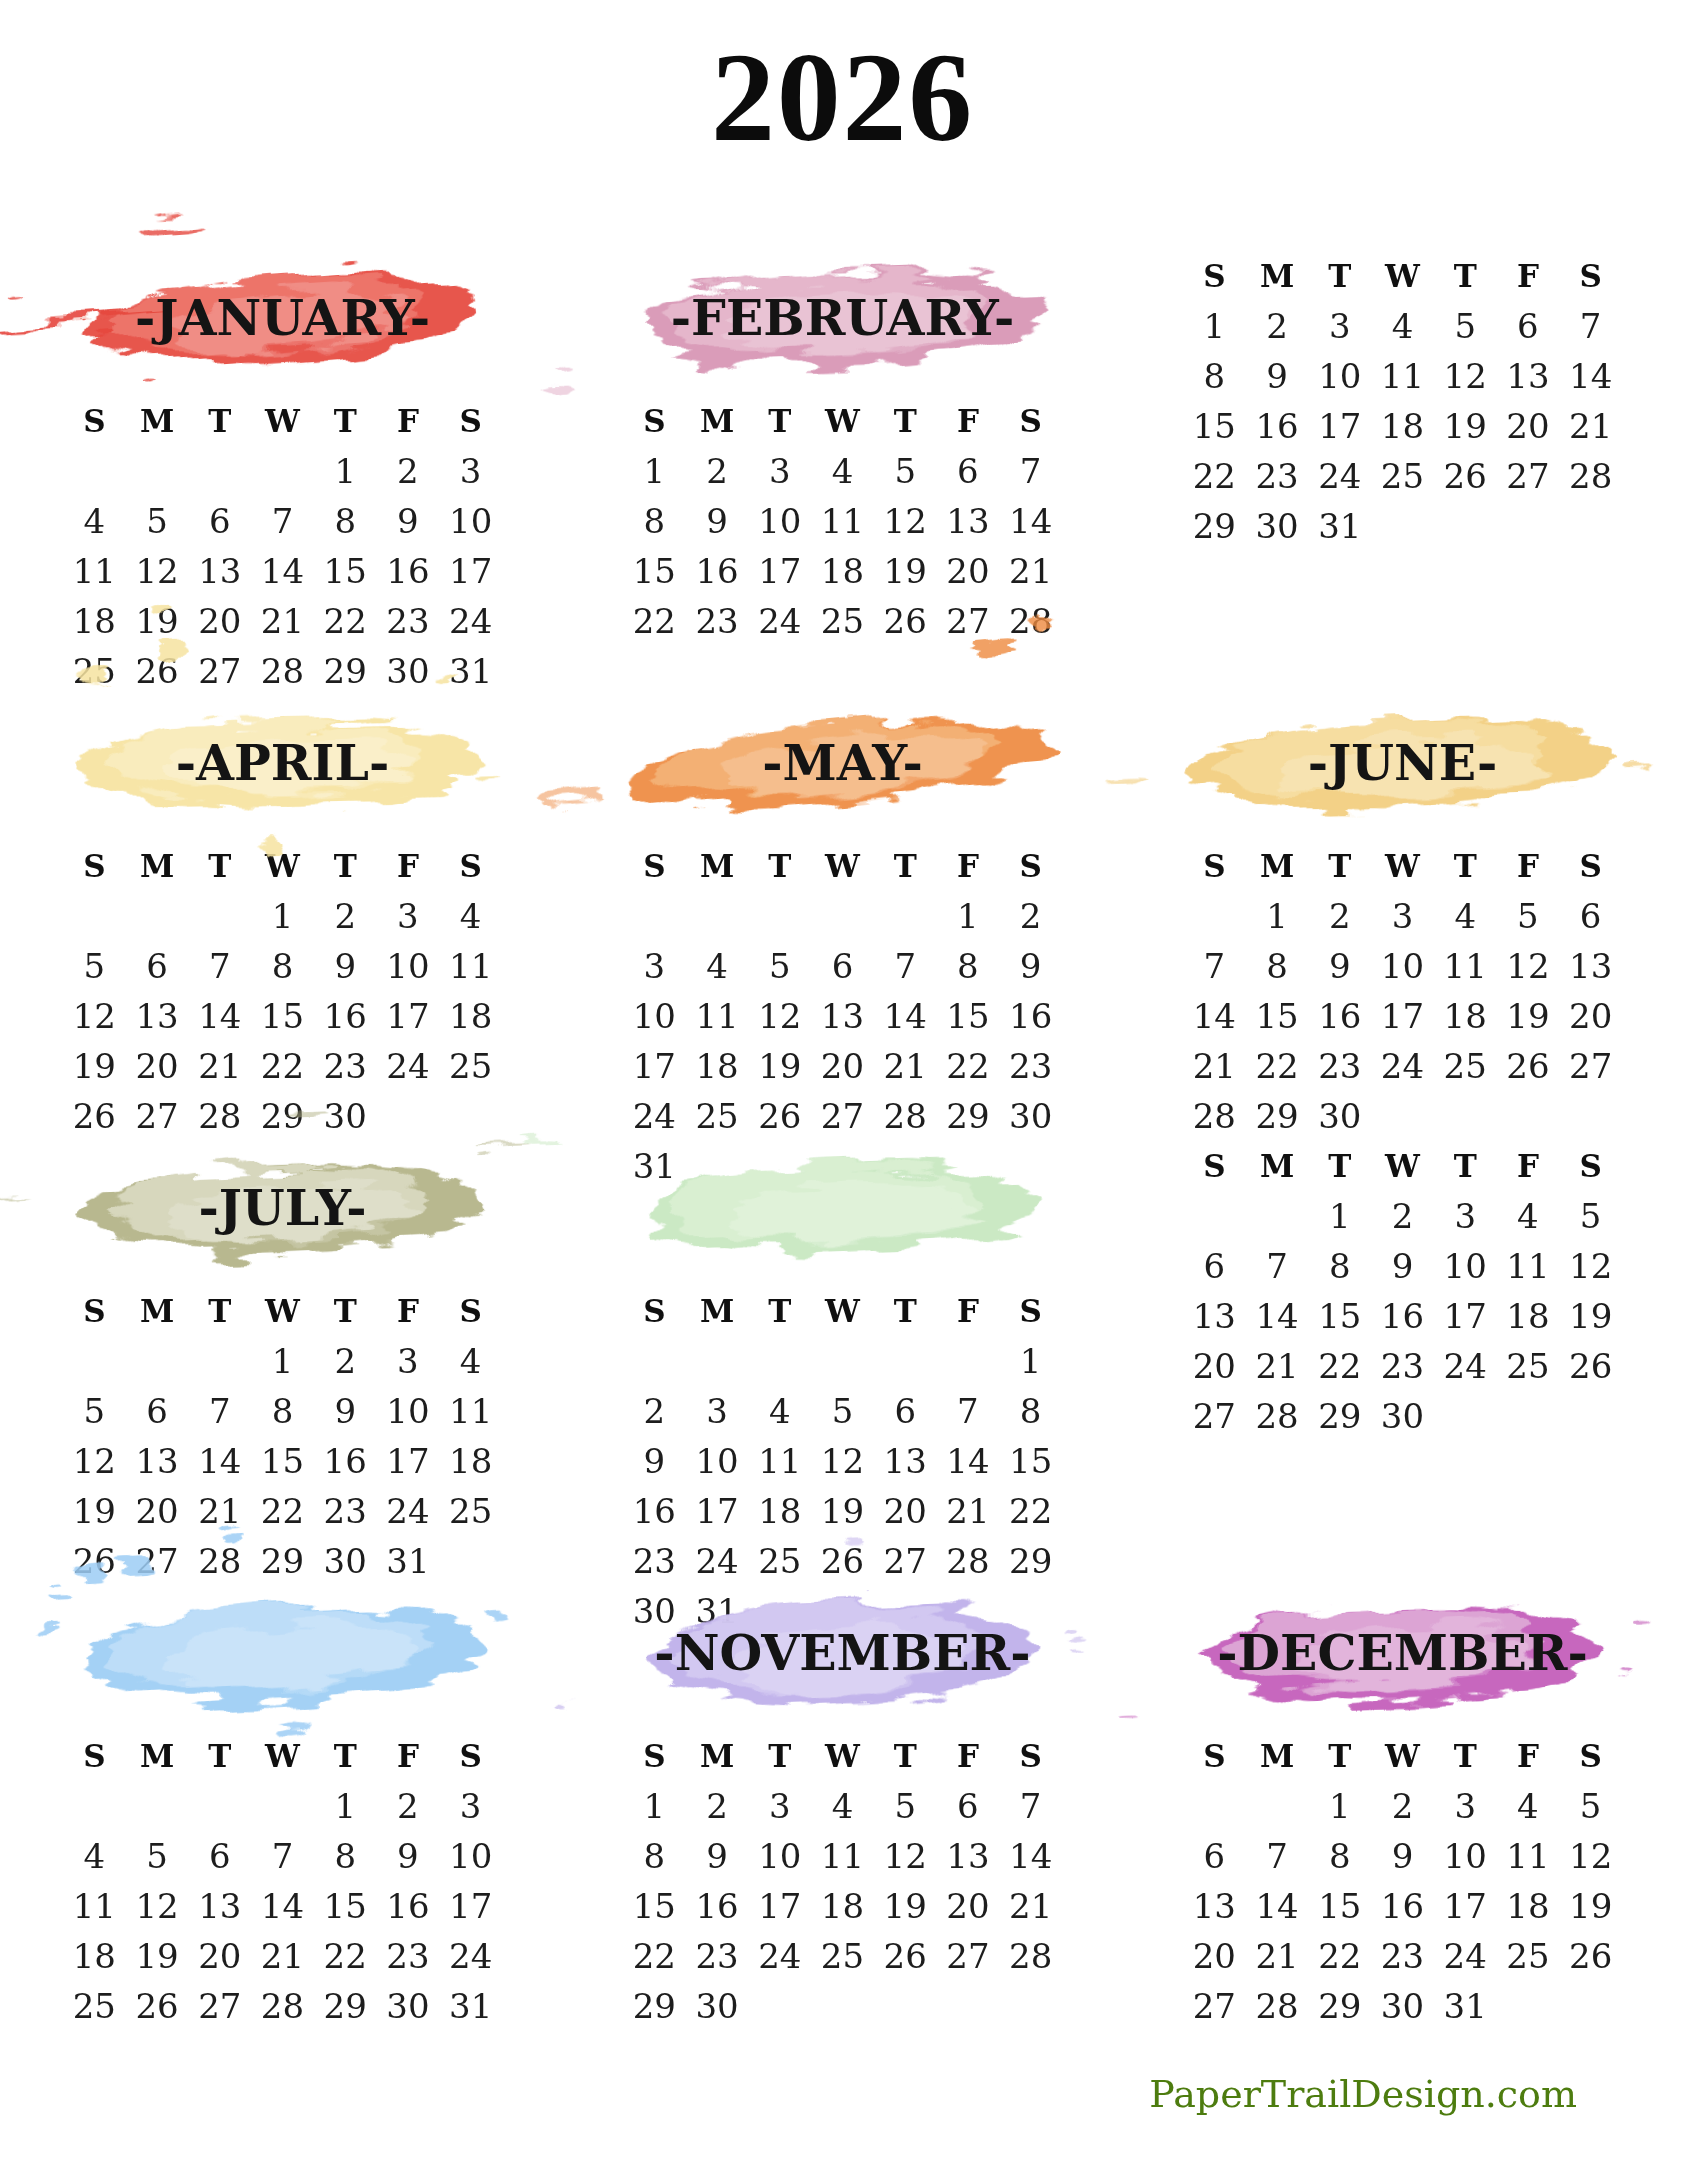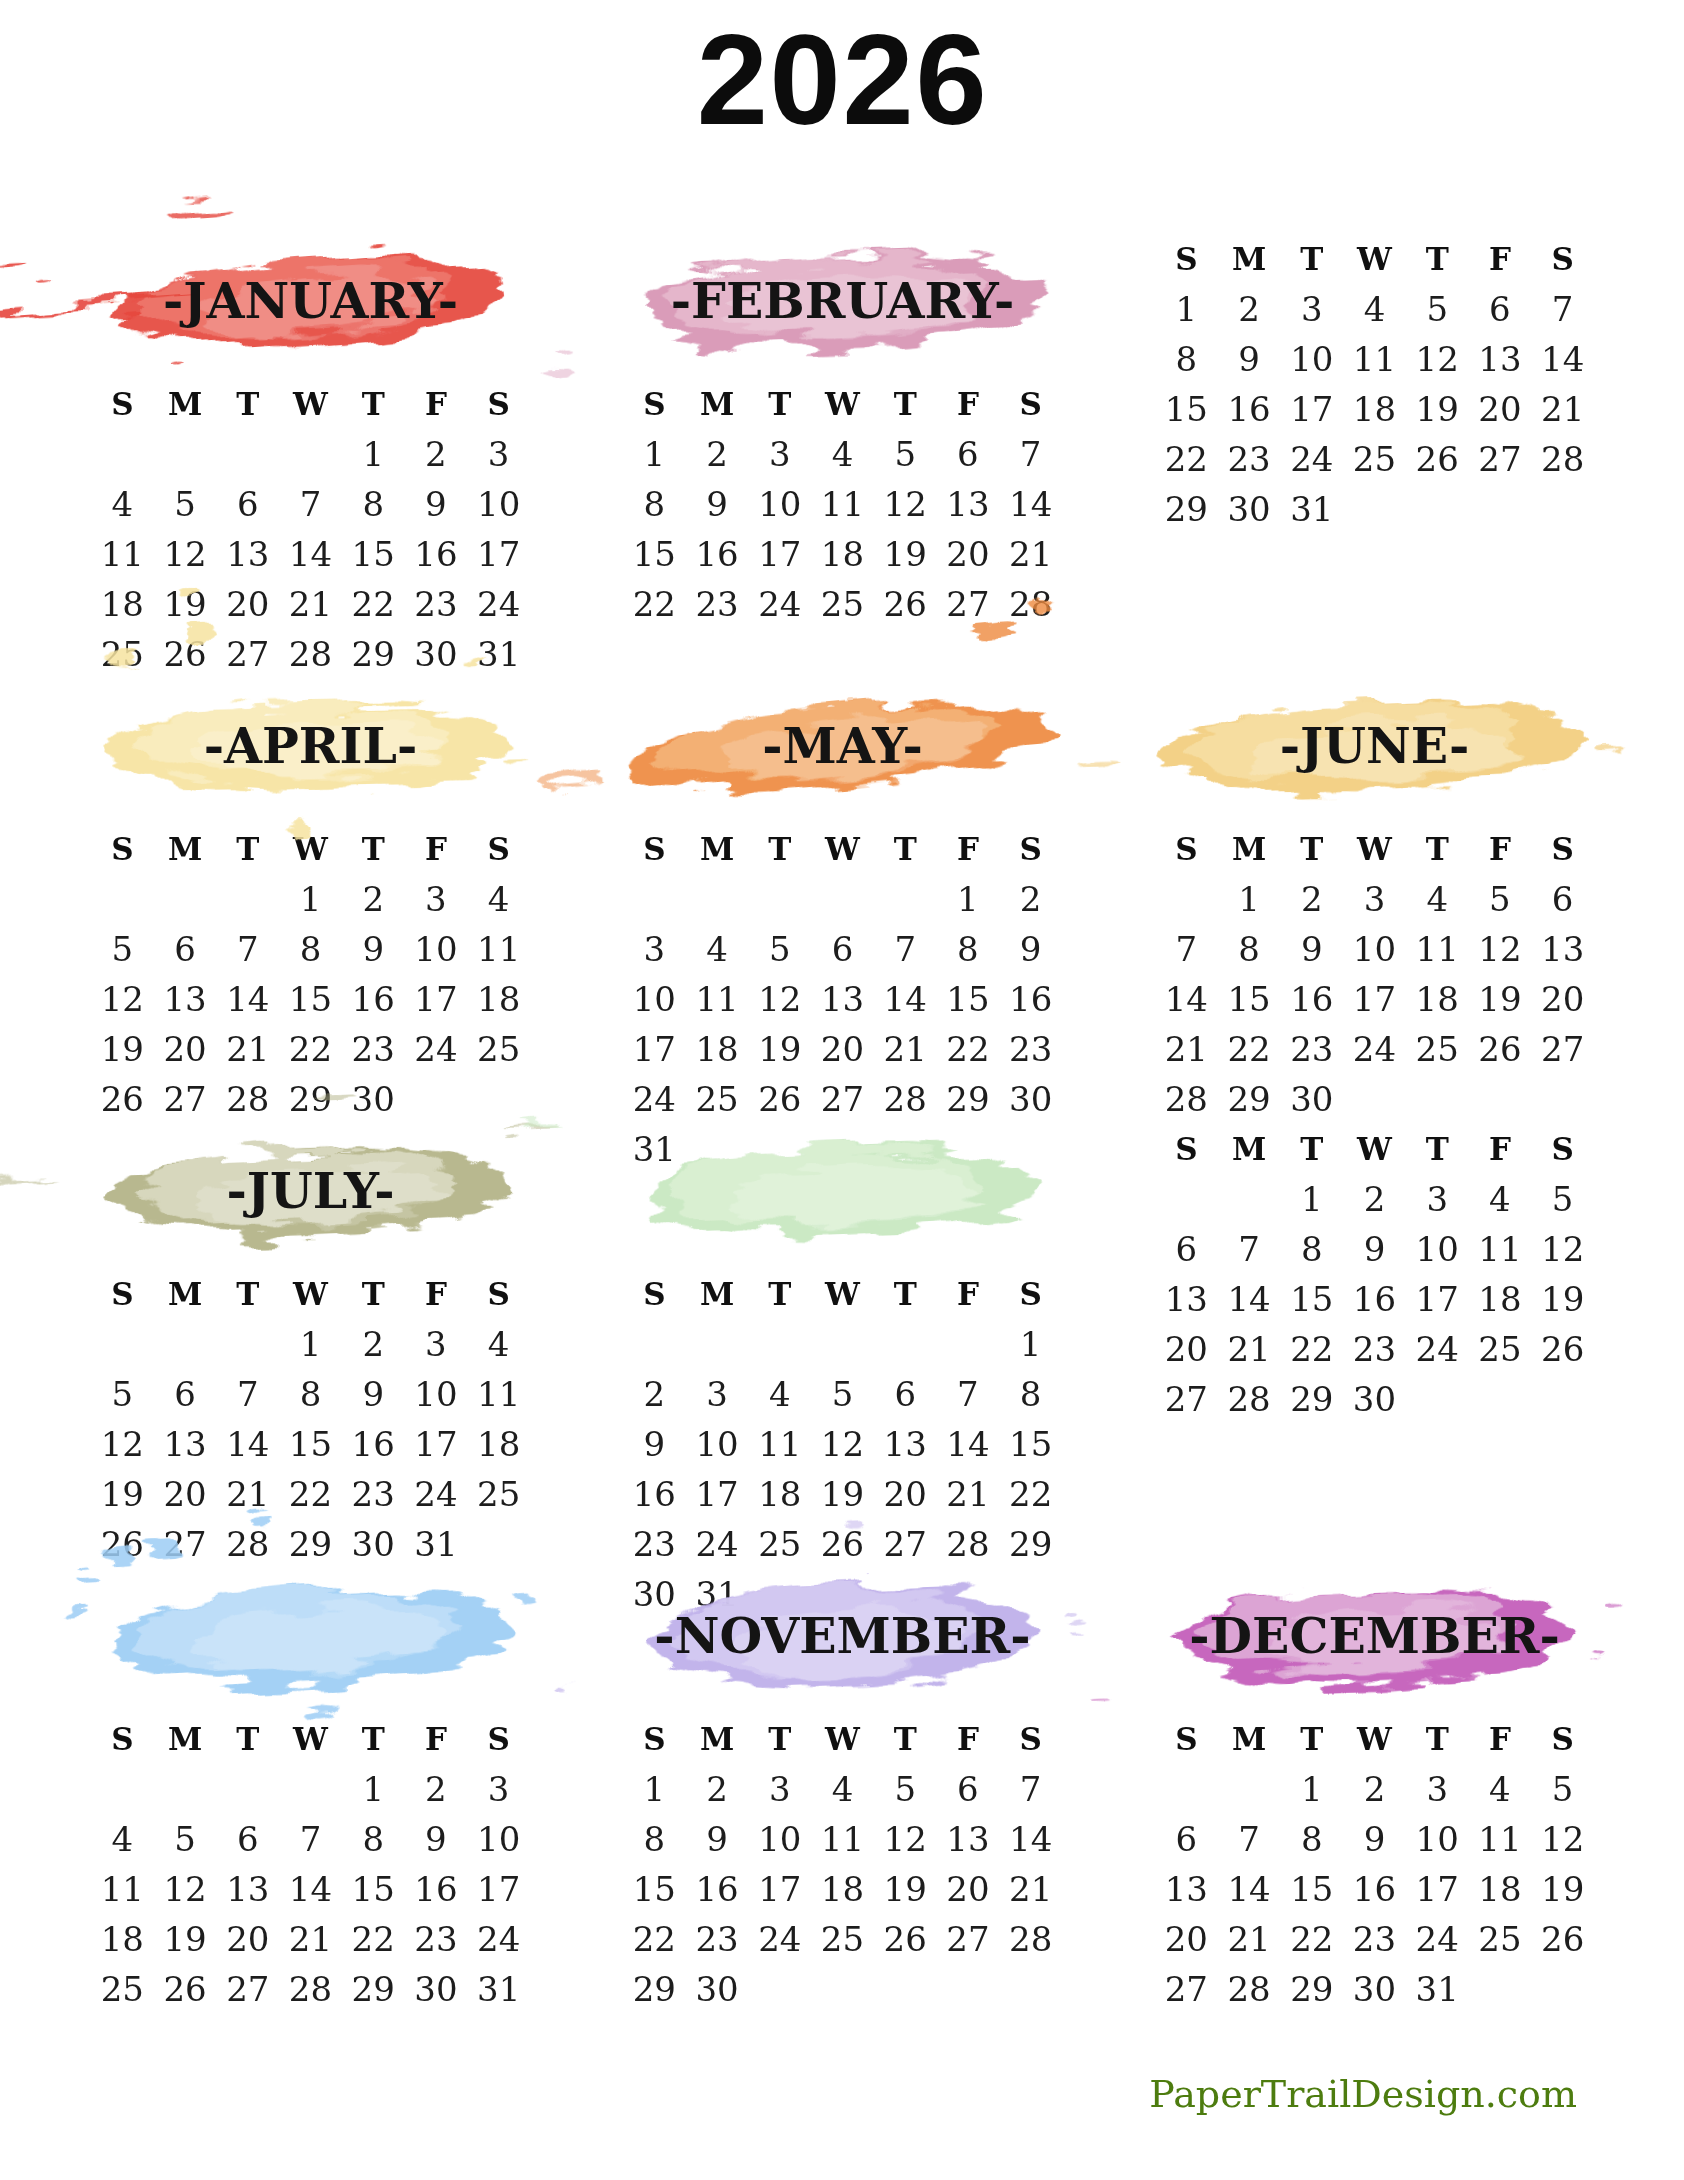--- a/index.html
+++ b/index.html
@@ -1,23 +1,23 @@
 <!DOCTYPE html>
 <html style="font-size:13.6px"><head>
 <meta charset="utf-8">
 <style>
   html,body{margin:0;padding:0;background:#ffffff;}
   body{width:1685px;height:2181px;position:relative;overflow:hidden;
        font-family:"DejaVu Serif", serif;color:#1c1c1c;}
-  .year-title{font-family:Liberation Sans, sans-serif;font-weight:700;
-       font-size:128px;line-height:1.1;letter-spacing:1.7px;margin:10px 0 0;
+  .year-title{font-family:Liberation Serif, serif;font-weight:700;
+       font-size:128px;line-height:1.1;letter-spacing:1.7px;margin:27px 0 0;
        text-align:center;color:#0c0c0c;}
   .months{display:grid;grid-template-columns:repeat(3,477px);
        grid-template-rows:repeat(4,445px);justify-content:space-between;
-       align-items:start;padding:0 72px;margin-top:78px;}
+       align-items:start;padding:0 44px;margin-top:78px;}
   .month{width:477px;}
   .mhead{position:relative;height:145px;display:flex;align-items:center;
        justify-content:center;}
   .splash{position:absolute;left:0;top:0;width:477px;height:145px;
        overflow:visible;}
   .mname{position:relative;z-index:2;margin:0;font-family:"DejaVu Serif",serif;
        font-weight:700;font-size:49px;letter-spacing:0;color:#141414;
        white-space:nowrap;}
   .dgrid{display:grid;grid-template-columns:repeat(7,1fr);
        grid-auto-rows:50px;align-items:center;text-align:center;

